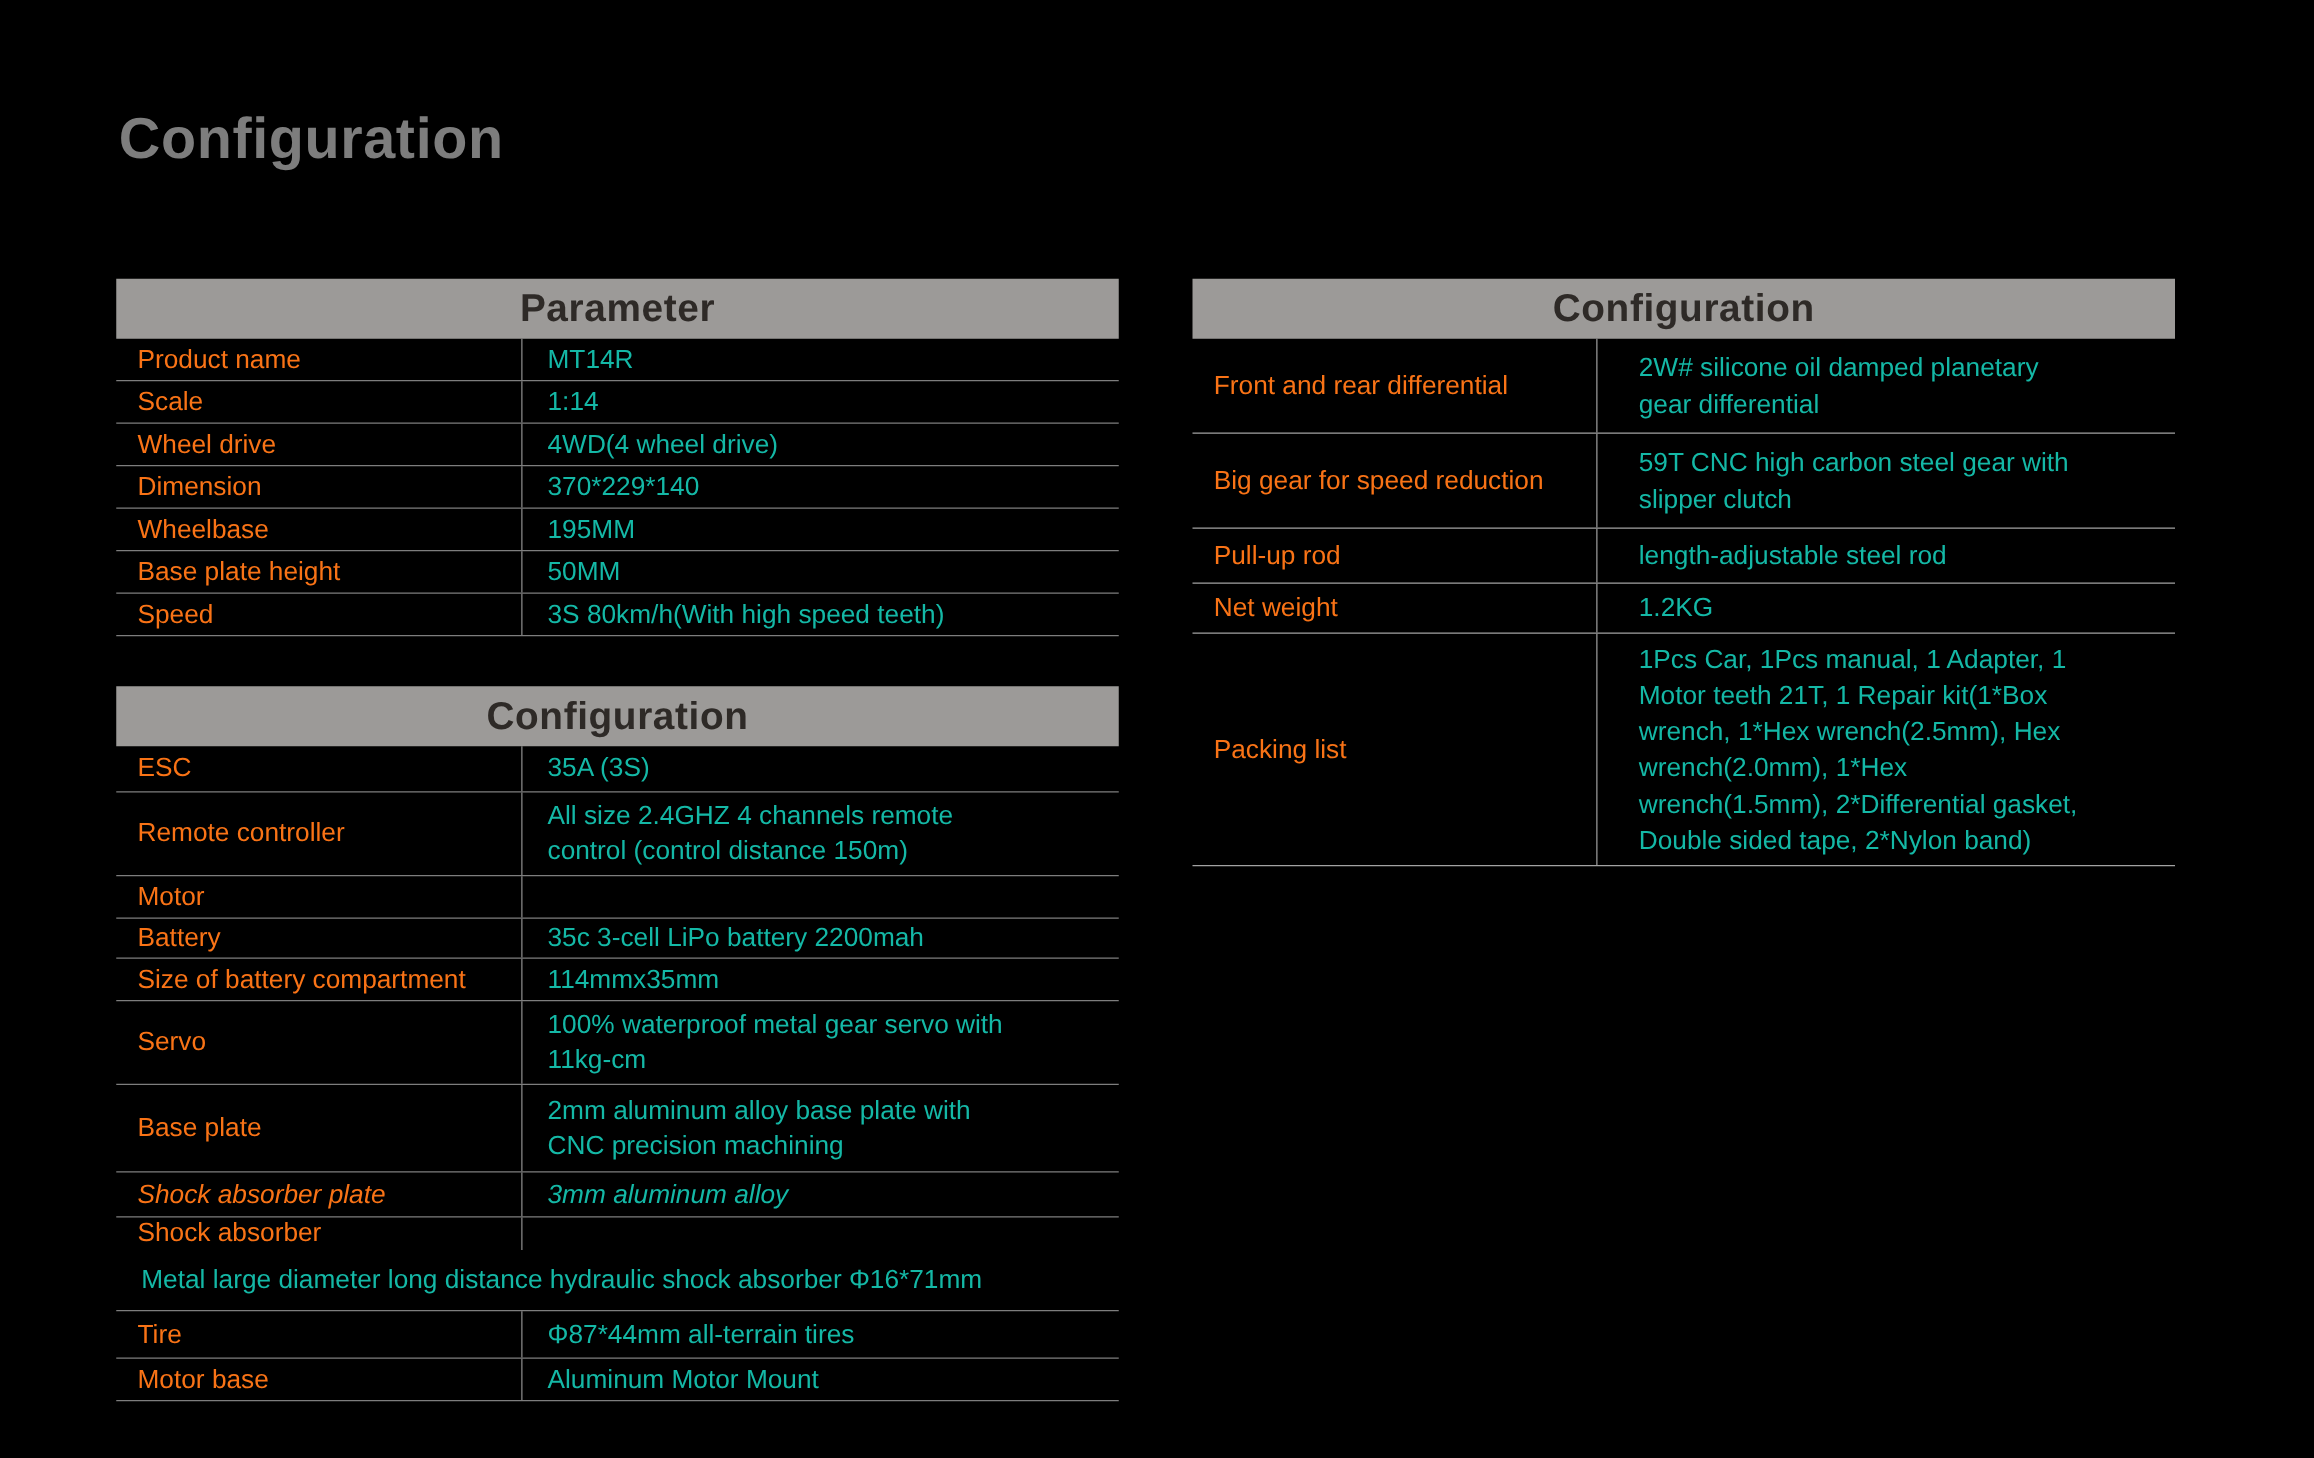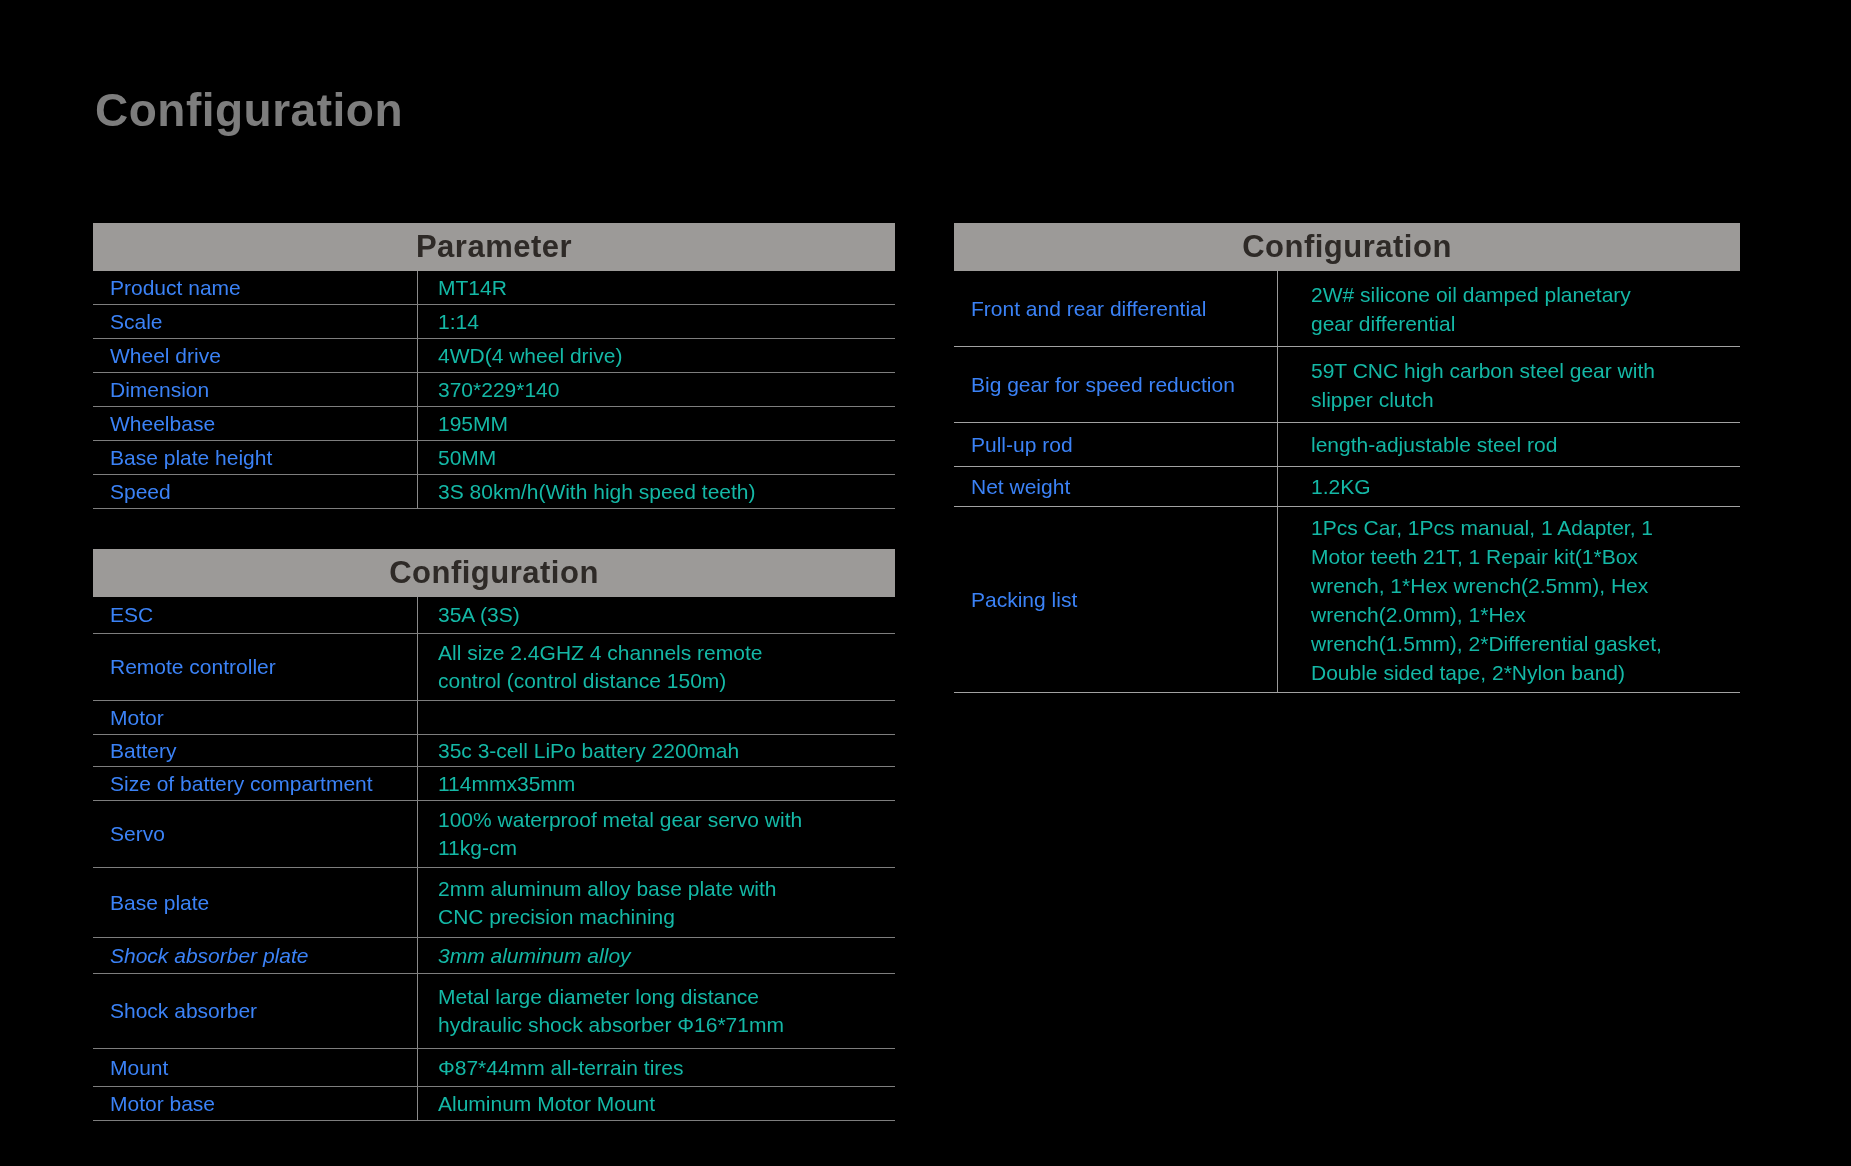--- a/index.html
+++ b/index.html
@@ -59,21 +59,21 @@
   }
   .col-right .row { border-bottom: 1px solid #a2a2a2; }
   .cell-label {
     width: 325px;
     box-sizing: border-box;
     padding-left: 17px;
     padding-right: 0;
     border-right: 1px solid #8a8a8a;
     display: flex;
     align-items: center;
-    color: #3b82f6;
+    color: #f97316;
     font-size: 21px;
     line-height: 26px;
   }
   .col-right .cell-label {
     width: 324px;
     border-right: 1px solid #9a9a9a;
   }
   .cell-value {
     flex: 1;
     box-sizing: border-box;
@@ -93,21 +93,21 @@
   
   .h-33 { min-height: 33px; }
   .h-31 { min-height: 31px; }
   .h-35 { min-height: 35px; font-style: italic; }
   .h-36 { min-height: 36px; }
   .h-37 { min-height: 37px; }
   .h-39 { min-height: 39px; }
   .h-43 { min-height: 43px; }
   .h-66 { min-height: 66px; }
   .h-69 { min-height: 69px; }
-  .h-74 { min-height: 74px; }
+  .h-74 { min-height: 74px; flex-direction: column; }
   .h-75 { min-height: 75px; }
   .h-185 { min-height: 185px; }
 </style>
 </head>
 <body>
 
 <div class="page">
 
   <h1 class="page-title">Configuration</h1>
 
@@ -179,21 +179,21 @@
         </div>
         <div class="row h-35">
           <div class="cell-label">Shock absorber plate</div>
           <div class="cell-value">3mm aluminum alloy</div>
         </div>
         <div class="row h-74">
           <div class="cell-label">Shock absorber</div>
           <div class="cell-value">Metal large diameter long distance hydraulic shock absorber Φ16*71mm</div>
         </div>
         <div class="row h-37">
-          <div class="cell-label">Mount</div>
+          <div class="cell-label">Tire</div>
           <div class="cell-value">Φ87*44mm all-terrain tires</div>
         </div>
         <div class="row h-33">
           <div class="cell-label">Motor base</div>
           <div class="cell-value">Aluminum Motor Mount</div>
         </div>
       </div>
     </div>
 
   </div>

